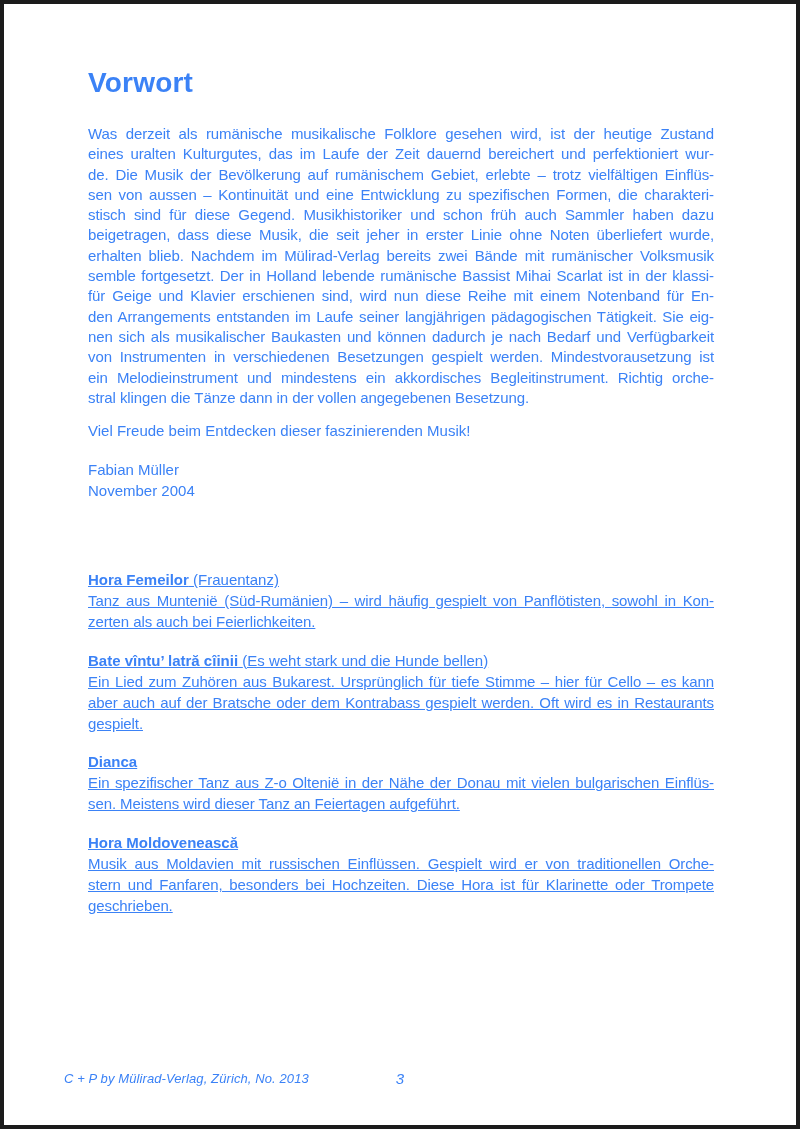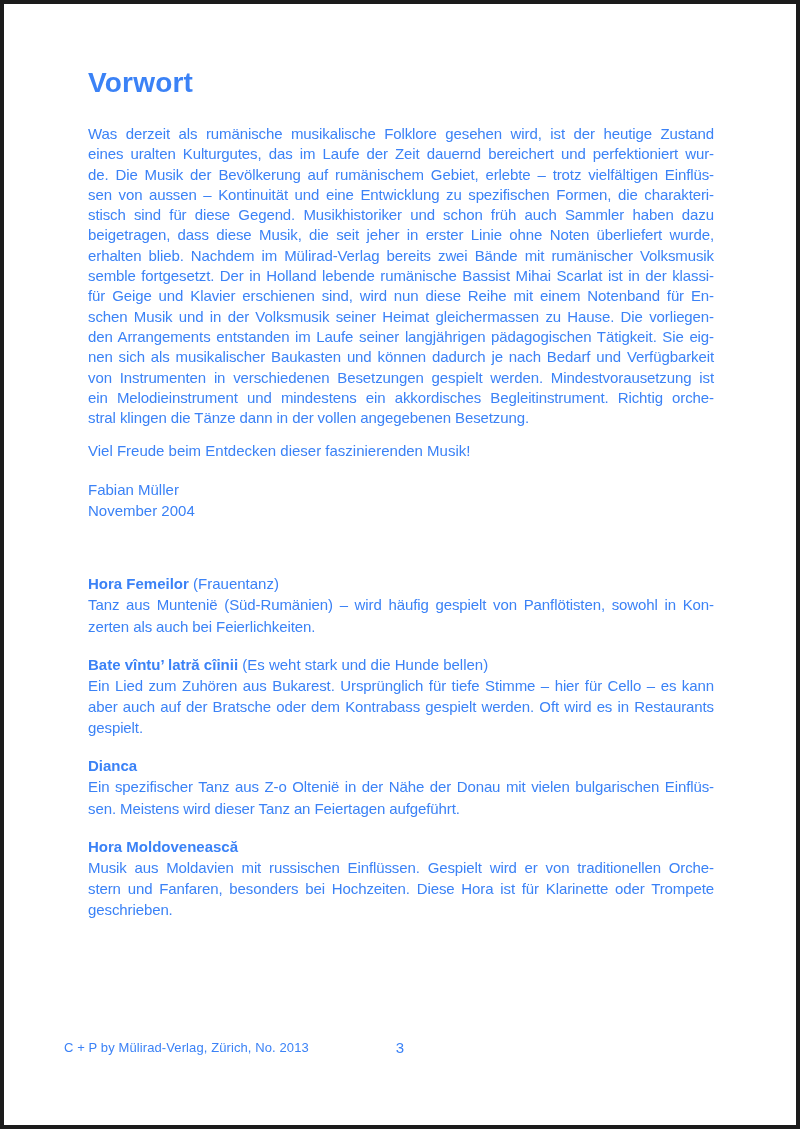--- a/index.html
+++ b/index.html
@@ -14,48 +14,47 @@
   .doc-title { font-size: 28px; font-weight: bold; line-height: 34px; letter-spacing: 0.2px; }
   .intro { margin-top: 24px; }
   .pline {
     font-size: 15px; line-height: 20.3px;
     text-align: justify; text-align-last: justify;
     letter-spacing: -0.1px;
   }
   .pline.last { text-align: right; text-align-last: left; }
   .closing { margin-top: 13px; font-size: 15px; line-height: 20px; }
   .signature { margin-top: 19px; font-size: 15px; line-height: 20.5px; }
-  .sections { margin-top: 52px; }
+  .sections { margin-top: 68px; text-decoration: underline; }
   .section + .section { margin-top: 17px; }
   .sec-head { font-size: 15px; line-height: 21px; }
   .sec-title { font-weight: bold; }
   .sec-sub { font-weight: normal; }
   .section .pline { line-height: 21.2px; }
-  .footer { position: absolute; top: 1035px; left: 0; width: 100%; height: 20px; }
+  .footer { position: absolute; top: 1066px; left: 0; width: 100%; height: 20px; font-style: italic; }
   .imprint { position: absolute; left: 60px; top: 1px; font-size: 13px; letter-spacing: 0.1px; }
   .page-number { position: absolute; left: 0; right: 0; text-align: center; font-size: 15px; }
 </style>
 </head>
 <body>
 
 <div class="page">
   <div class="content">
     <div class="doc-title">Vorwort</div>
 
     <div class="intro">
         <div class="pline">Was derzeit als rumänische musikalische Folklore gesehen wird, ist der heutige Zustand</div>
         <div class="pline">eines uralten Kulturgutes, das im Laufe der Zeit dauernd bereichert und perfektioniert wur-</div>
         <div class="pline">de. Die Musik der Bevölkerung auf rumänischem Gebiet, erlebte – trotz vielfältigen Einflüs-</div>
         <div class="pline">sen von aussen – Kontinuität und eine Entwicklung zu spezifischen Formen, die charakteri-</div>
         <div class="pline">stisch sind für diese Gegend. Musikhistoriker und schon früh auch Sammler haben dazu</div>
         <div class="pline">beigetragen, dass diese Musik, die seit jeher in erster Linie ohne Noten überliefert wurde,</div>
         <div class="pline">erhalten blieb. Nachdem im Mülirad-Verlag bereits zwei Bände mit rumänischer Volksmusik</div>
         <div class="pline">semble fortgesetzt. Der in Holland lebende rumänische Bassist Mihai Scarlat ist in der klassi-</div>
         <div class="pline">für Geige und Klavier erschienen sind, wird nun diese Reihe mit einem Notenband für En-</div>
-        <div class="pline">schen Musik und in der Volksmusik seiner Heimat gleichermassen zu Hause. Die vorliegen-</div>
         <div class="pline">den Arrangements entstanden im Laufe seiner langjährigen pädagogischen Tätigkeit. Sie eig-</div>
         <div class="pline">nen sich als musikalischer Baukasten und können dadurch je nach Bedarf und Verfügbarkeit</div>
         <div class="pline">von Instrumenten in verschiedenen Besetzungen gespielt werden. Mindestvorausetzung ist</div>
         <div class="pline">ein Melodieinstrument und mindestens ein akkordisches Begleitinstrument. Richtig orche-</div>
         <div class="pline last">stral klingen die Tänze dann in der vollen angegebenen Besetzung.</div>
       </div>
 
     <div class="closing">Viel Freude beim Entdecken dieser faszinierenden Musik!</div>
 
     <div class="signature">

